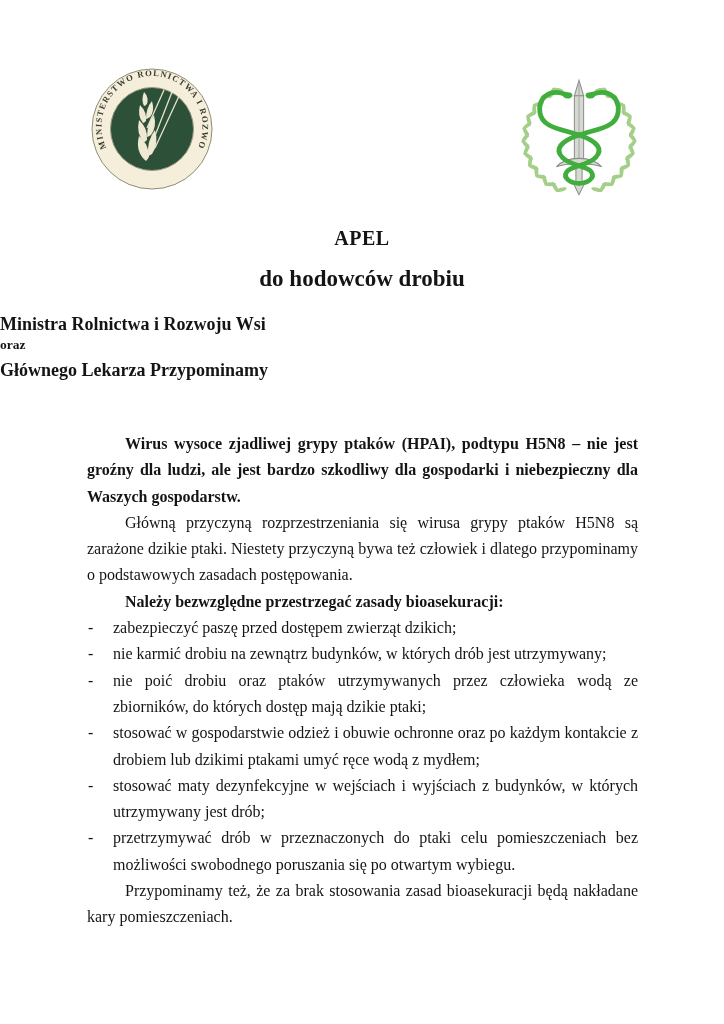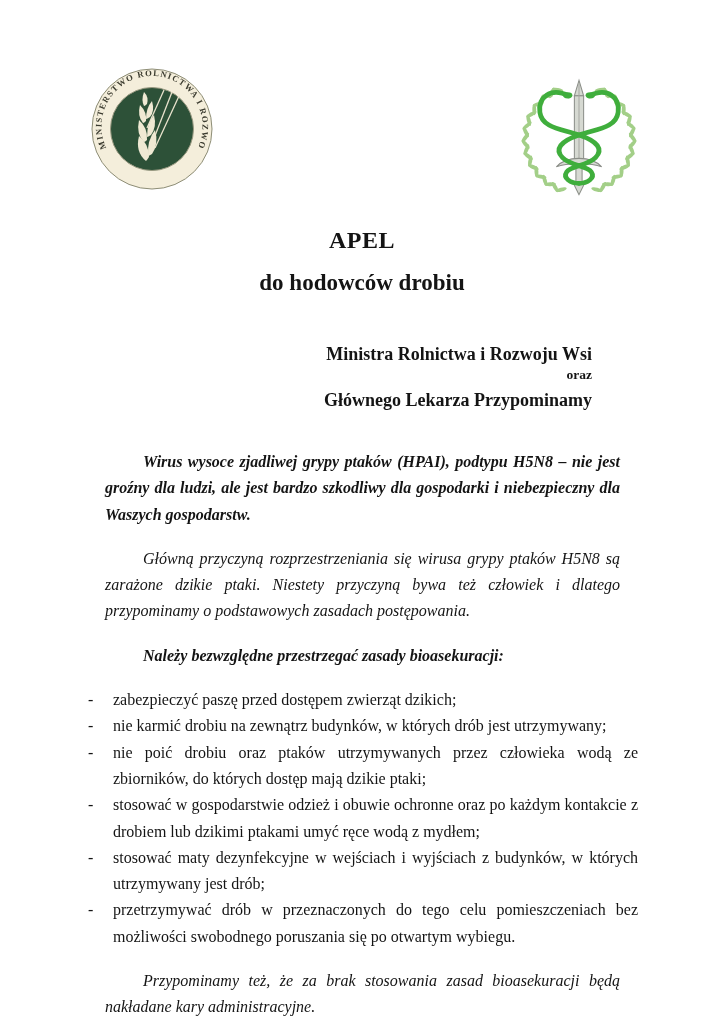--- a/index.html
+++ b/index.html
@@ -12,40 +12,40 @@
     font-family: "Liberation Serif", serif;
     color: #141414;
   }
 
   
   .logo-ministry { position: absolute; left: 89px; top: 64px; width: 126px; height: 130px; }
   .logo-vet      { position: absolute; left: 509px; top: 75px; width: 140px; height: 124px; }
 
   
   .title-block { position: absolute; top: 227px; left: 0; width: 724px; text-align: center; font-weight: bold; }
-  .title-line1 { font-size: 24px; letter-spacing: 0.5px; }
+  .title-line1 { font-size: 20px; letter-spacing: 0.5px; }
   .title-line2 { font-size: 23px; margin-top: 16px; }
 
-  .from-block  { position: absolute; top: 344px; left: 0; width: 592px; text-align: right; font-weight: bold; }
+  .from-block  { position: absolute; top: 314px; left: 0; width: 592px; text-align: left; font-weight: bold; }
   .from-line1  { font-size: 18px; }
   .from-line2  { font-size: 13.5px; margin-top: 2px; }
   .from-line3  { font-size: 18px; margin-top: 7px; }
 
   
   .content {
     position: absolute;
     left: 87px;
     top: 431px;
     width: 551px;
     font-size: 16px;
     line-height: 26.3px;
     text-align: justify;
   }
   .salutation { font-weight: bold; text-indent: 38px; margin: 0 0 23px 0; }
-  .para       { margin: 18px; text-indent: 38px; font-style: italic; }
+  .para       { margin: 0; text-indent: 38px; }
   .para.bold  { font-weight: bold; }
   .list       { list-style: none; margin: 0; padding: 0; }
   .list li    { position: relative; padding-left: 26px; text-align: justify; }
   .list .bullet { position: absolute; left: 1px; top: 0; }
 </style>
 </head>
 <body>
 
 <div class="page">
 
@@ -162,20 +162,20 @@
       <li>
         <span class="bullet">-</span>
         <span>stosować w gospodarstwie odzież i obuwie ochronne oraz po każdym kontakcie z drobiem lub dzikimi ptakami umyć ręce wodą z mydłem;</span>
       </li>
       <li>
         <span class="bullet">-</span>
         <span>stosować maty dezynfekcyjne w wejściach i wyjściach z budynków, w których utrzymywany jest drób;</span>
       </li>
       <li>
         <span class="bullet">-</span>
-        <span>przetrzymywać drób w przeznaczonych do tego celu pomieszczeniach bez możliwości swobodnego poruszania się po otwartym wybiegu.</span>
+        <span>przetrzymywać drób w przeznaczonych do ptaki celu pomieszczeniach bez możliwości swobodnego poruszania się po otwartym wybiegu.</span>
       </li>
     </ul>
 
-    <p class="para">Przypominamy też, że za brak stosowania zasad bioasekuracji będą nakładane kary administracyjne.</p>
+    <p class="para">Przypominamy też, że za brak stosowania zasad bioasekuracji będą nakładane kary pomieszczeniach.</p>
   </div>
 
 </div>
 
 </body></html>

